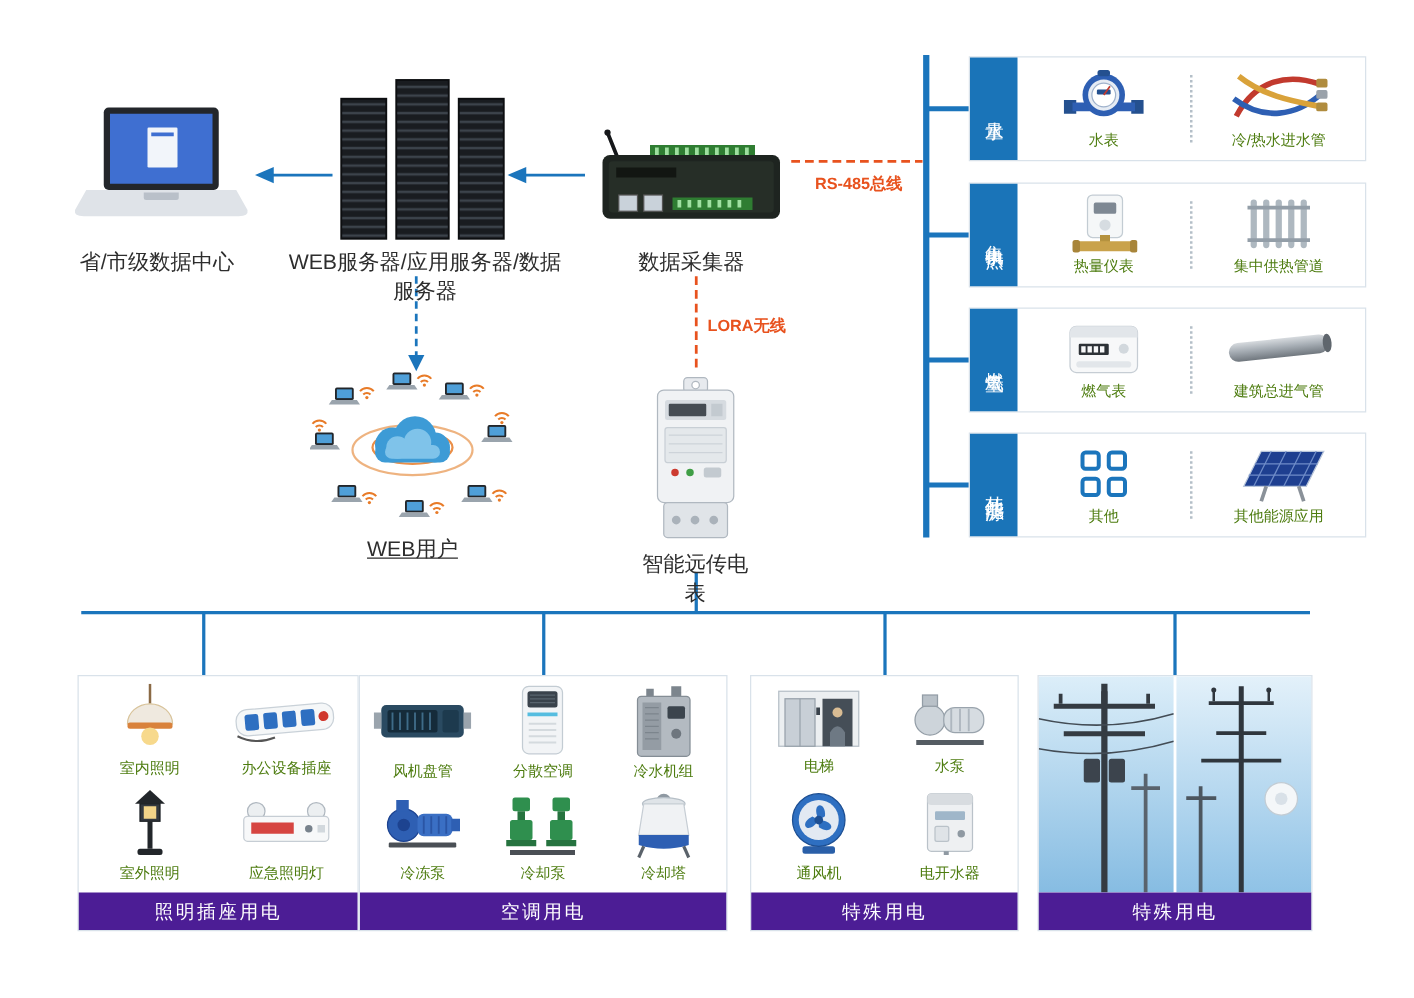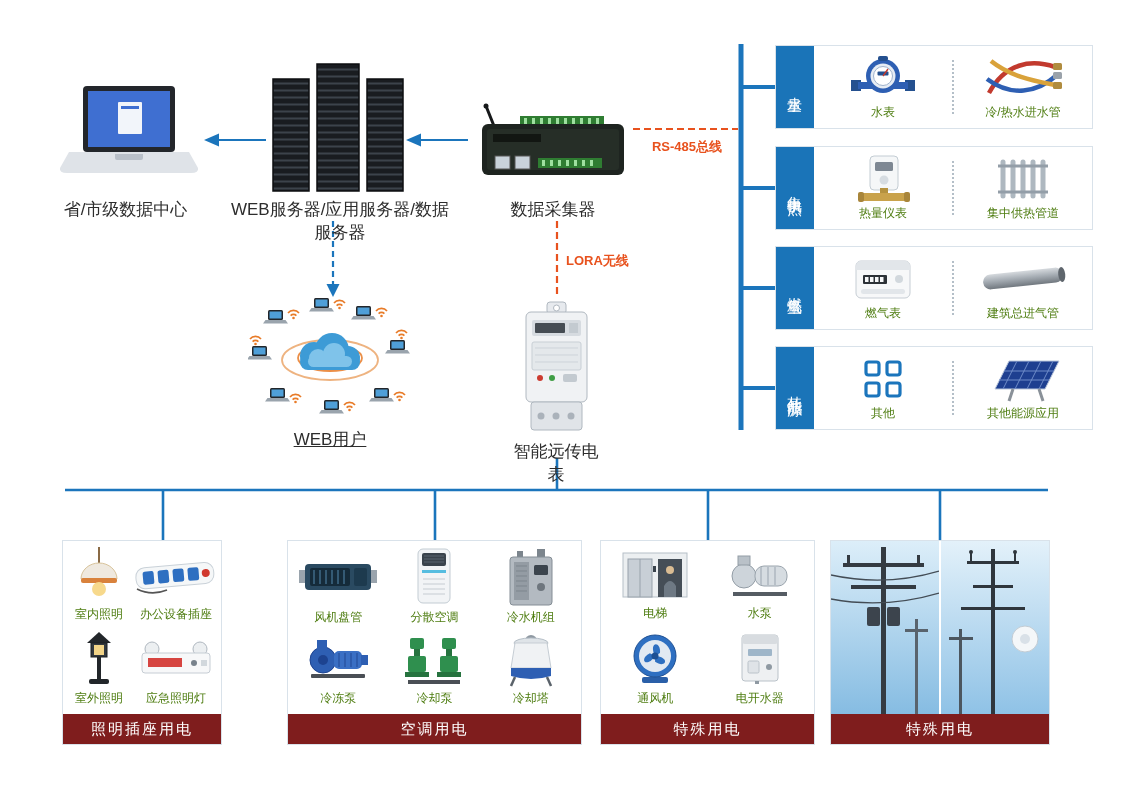--- a/index.html
+++ b/index.html
@@ -19,21 +19,21 @@
   .iconbox { flex: 1; display: flex; align-items: center; justify-content: center; }
   .ilabel { font-size: 12px; color: #4d7c0f; white-space: nowrap; }
   .rsep { border-left: 2px dotted #b4bfc8; margin: 14px 0; }
 
   
   .bpanel { position: absolute; top: 540px; height: 205px; background: #fff; border: 1px solid #d9e2ea; display: flex; flex-direction: column; }
   .bgrid { flex: 1; display: grid; padding: 4px 2px 2px; }
   .cols2 { grid-template-columns: 1fr 1fr; }
   .cols3 { grid-template-columns: 1fr 1fr 1fr; }
   .bitem { display: flex; flex-direction: column; align-items: center; justify-content: flex-end; padding-bottom: 5px; }
-  .bbanner { flex: 0 0 30px; background: #7f1d1d; color: #fff; display: flex; align-items: center; justify-content: center; font-size: 15px; letter-spacing: 2px; }
+  .bbanner { flex: 0 0 30px; background: #4c1d95; color: #fff; display: flex; align-items: center; justify-content: center; font-size: 15px; letter-spacing: 2px; }
   .bphotos { flex: 1; display: flex; gap: 2px; align-items: stretch; justify-content: center; }
   .bphotos svg { display: block; }
 </style>
 </head>
 <body>
 
 <div id="canvas">
 
   <svg id="wires" width="1131" height="798">
     <g stroke="#1b75bc" fill="#1b75bc">
@@ -355,21 +355,21 @@
             </g>
             <line x1="30" y1="34" x2="26" y2="46" stroke="#8a9199" stroke-width="3"></line>
             <line x1="56" y1="34" x2="60" y2="46" stroke="#8a9199" stroke-width="3"></line>
           </svg>
         </div>
         <div class="ilabel">其他能源应用</div>
       </div>
     </div>
   </div>
 
-  <div class="bpanel" style="left:62px; width:160px;">
+  <div class="bpanel" style="left:62px; width:225px;">
     <div class="bgrid cols2">
       <div class="bitem">
         <div class="iconbox">
           <svg width="48" height="56" viewBox="0 0 48 56">
             <line x1="24" y1="0" x2="24" y2="16" stroke="#8a6a45" stroke-width="2"></line>
             <path d="M6 32 A18 16 0 0 1 42 32 Z" fill="#efe9df" stroke="#d8c39a"></path>
             <rect x="6" y="31" width="36" height="5" rx="2" fill="#d9823c"></rect>
             <circle cx="24" cy="42" r="7" fill="#f7d98c"></circle>
           </svg>
         </div>

